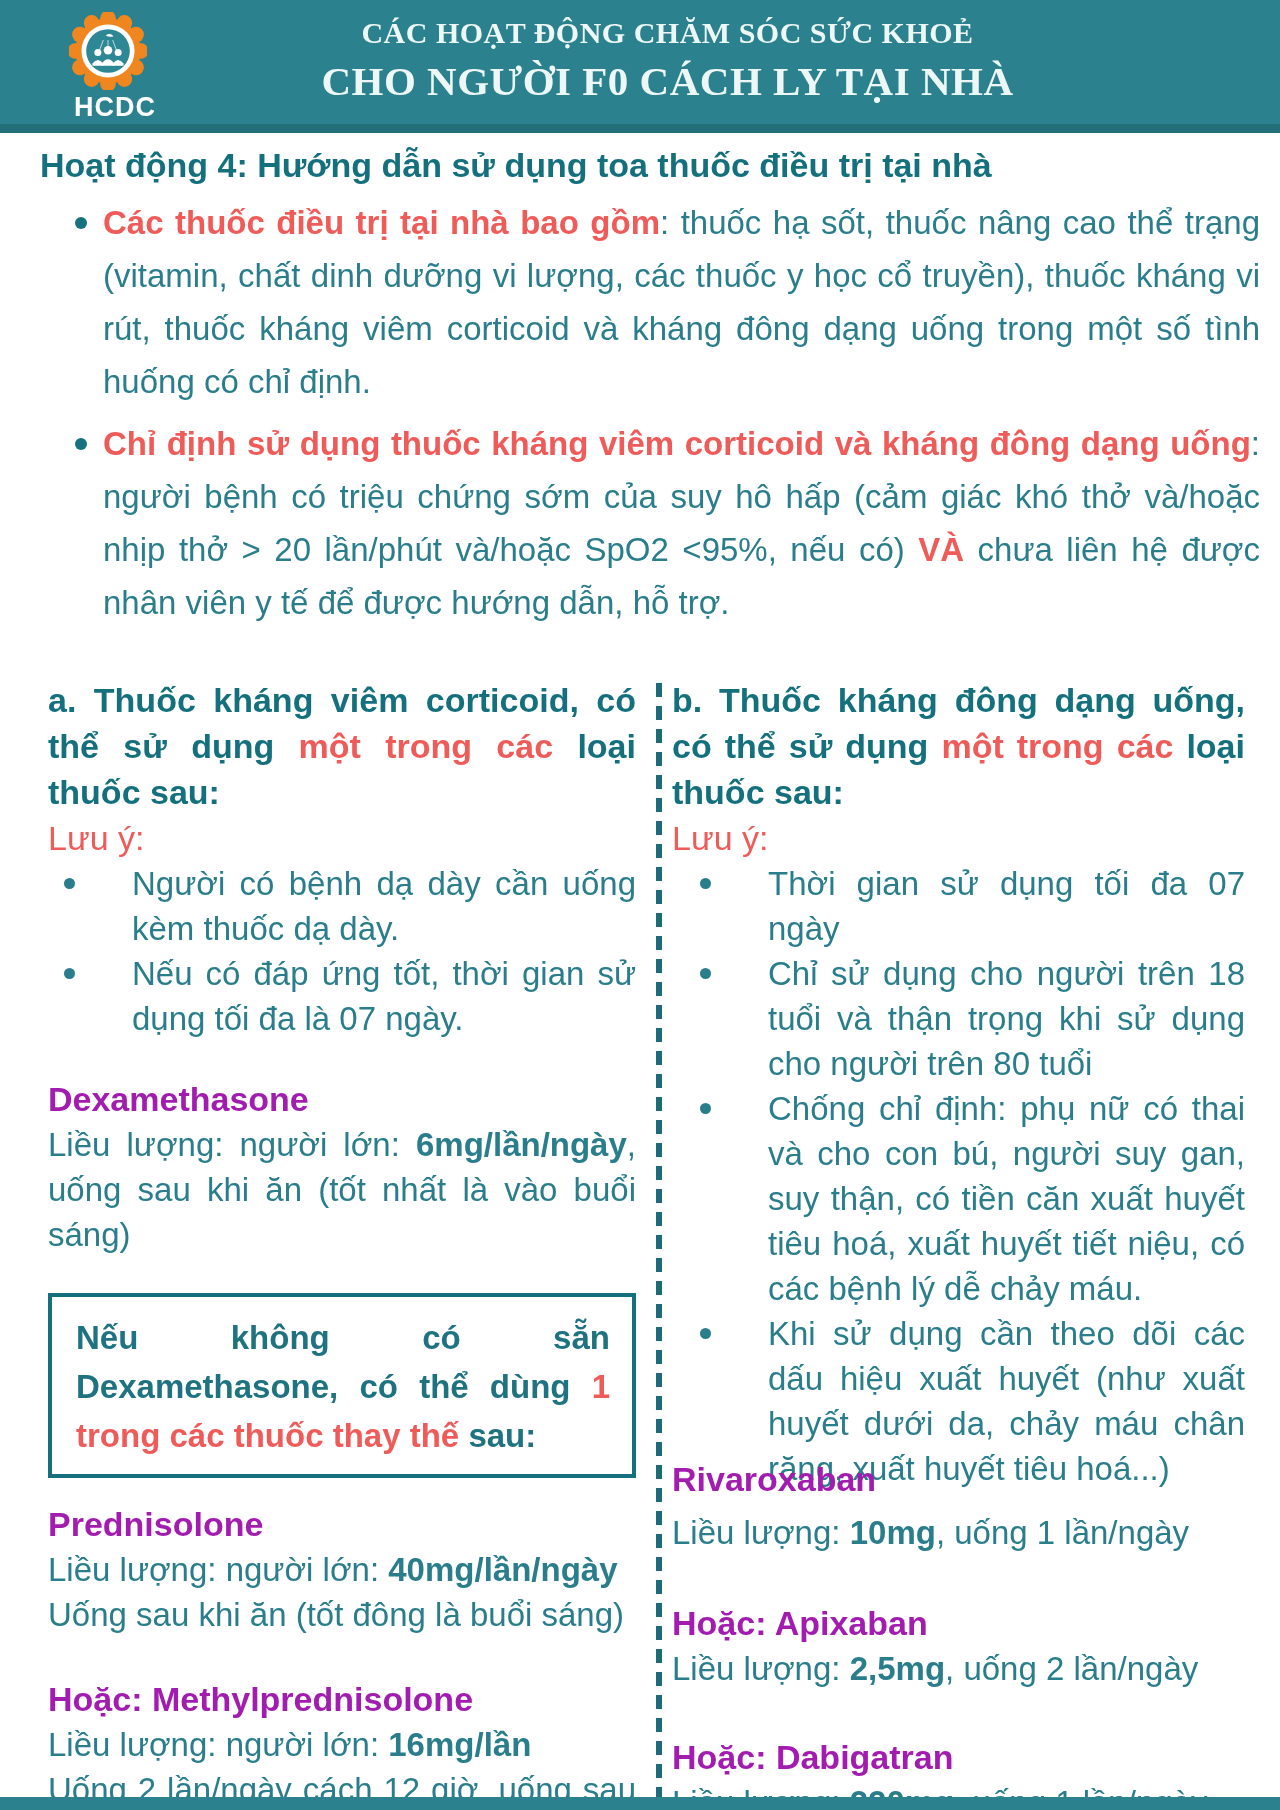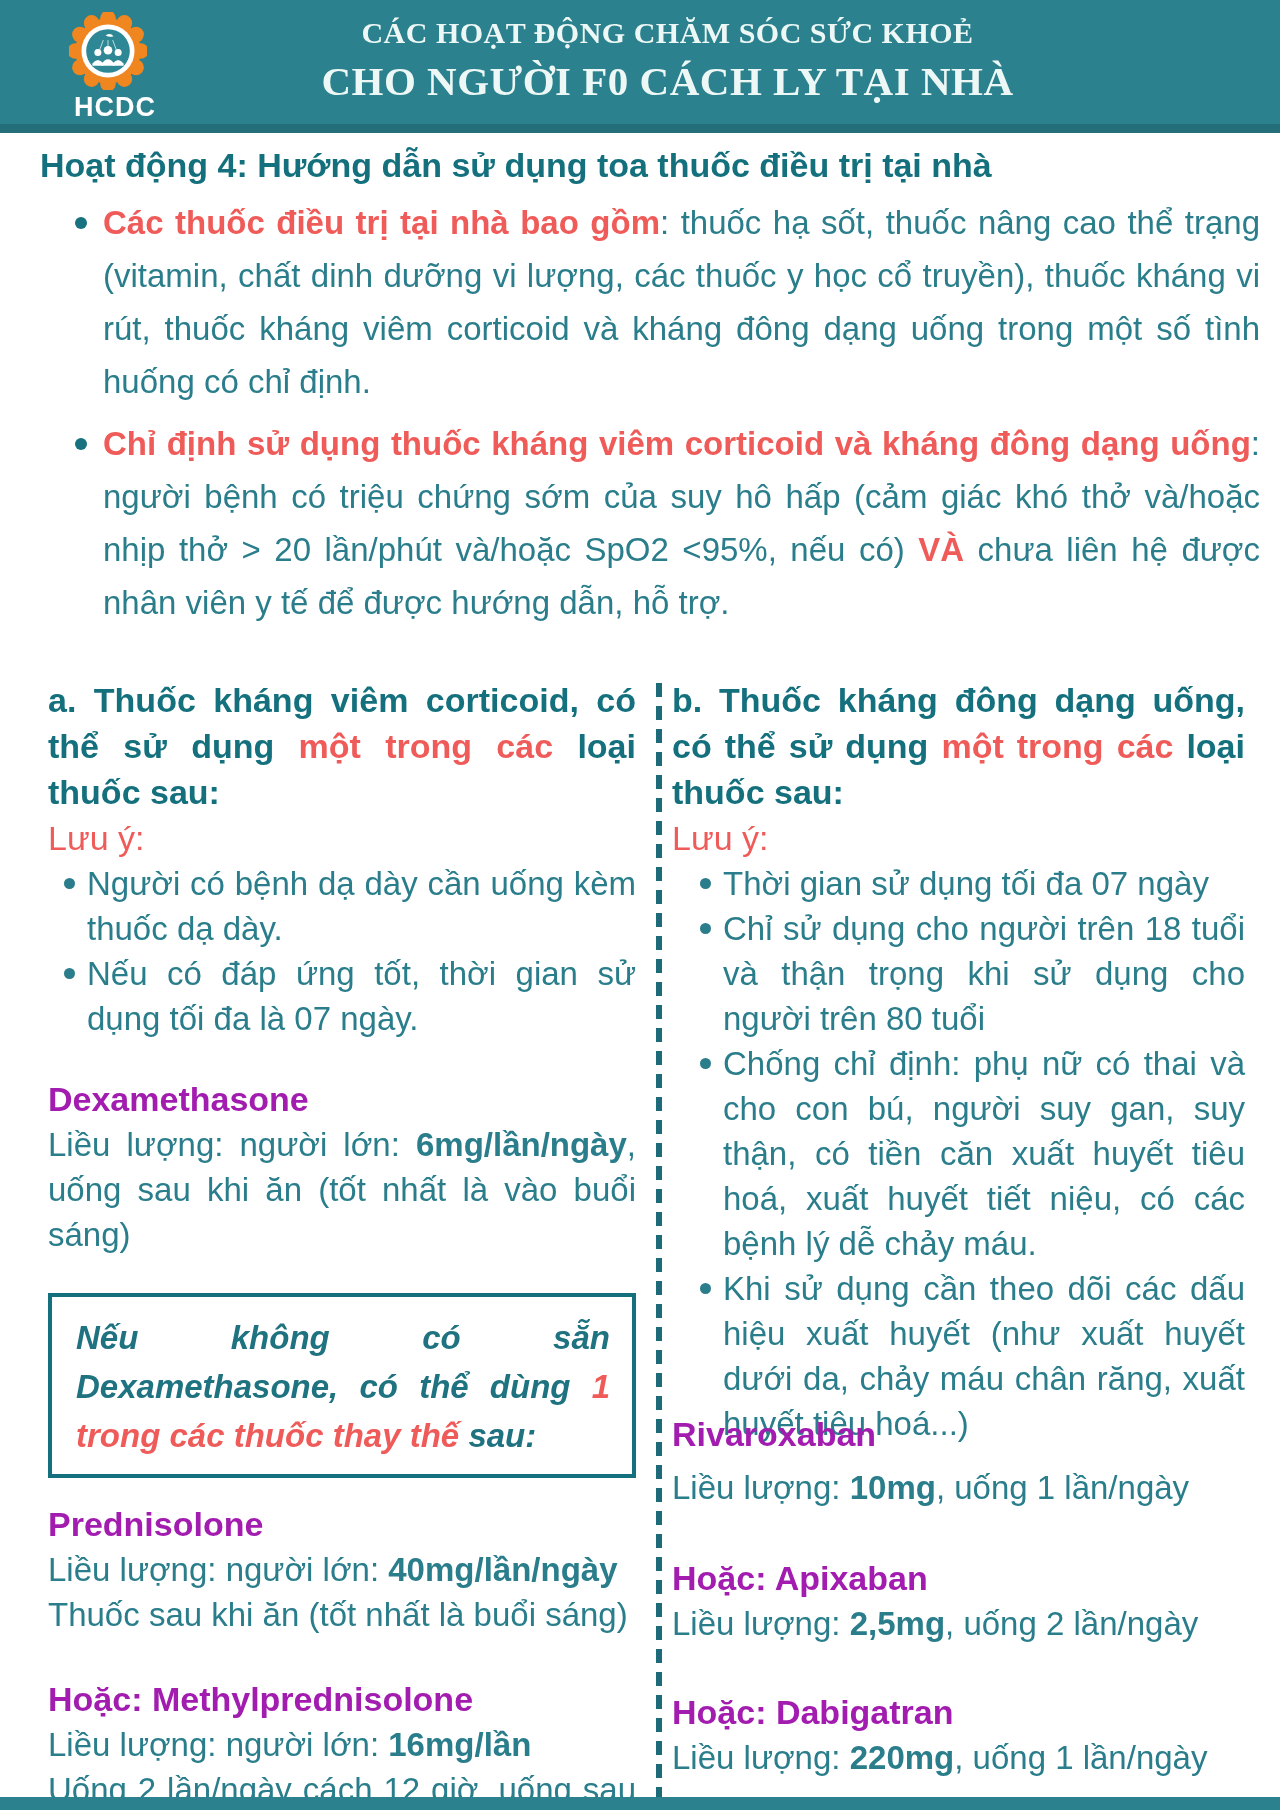--- a/index.html
+++ b/index.html
@@ -50,36 +50,36 @@
     background:repeating-linear-gradient(to bottom, #1D6B78 0 14px, transparent 14px 23px);
   }
   .col-a { width:588px; }
   .col-b { width:573px; margin-left:auto; }
   .colhead {
     color:#15707E; font-size:34px; font-weight:bold; line-height:46px;
     text-align:justify;
   }
   .colhead .red { color:#EF5B59; }
   .luuy { color:#EF5B59; font-weight:normal; font-size:34px; line-height:46px; }
-  .cb { display:flex; }
+  .cb { display:flex;gap:45px; }
   .cb .dot {
     flex:none; width:11px; height:11px; border-radius:50%;
     background:#2A7D8B; margin:17px 12px 0 16px;
   }
   .col-b .cb .dot { margin-left:28px; }
   .cb .ctext {
     flex:1; text-align:justify; font-size:33px; line-height:45px; color:#2A7D8B;
   }
   .drug { color:#a21caf; font-weight:bold; font-size:34px; line-height:45px; }
   .dose { font-size:33px; line-height:45px; color:#2A7D8B; text-align:justify; }
   .dose .b { font-weight:bold; }
   .mt-drug-a { margin-top:36px; }
   .note-box {
     margin-top:36px; border:4px solid #15707E; padding:16px 22px 14px 24px;
-    font-size:33px; line-height:49px; font-weight:bold; font-style:italic;
+    font-size:33px; line-height:49px; font-weight:bold; 
     color:#1F7280; text-align:justify;
   }
   .note-box .red { color:#EF5B59; }
   .mt-pred { margin-top:24px; }
   .mt-methyl { margin-top:40px; }
   .drug-riva { margin-top:-34px; position:relative; z-index:2; }
   .mt-dose-riva { margin-top:8px; }
   .mt-apix { margin-top:46px; }
   .mt-dabi { margin-top:44px; }
 
@@ -165,21 +165,21 @@
         <div class="ctext">Nếu có đáp ứng tốt, thời gian sử dụng tối đa là 07 ngày.</div>
       </div>
 
       <div class="drug mt-drug-a">Dexamethasone</div>
       <div class="dose"><span>Liều lượng: người lớn: </span><span class="b">6mg/lần/ngày</span><span>, uống sau khi ăn (tốt nhất là vào buổi sáng)</span></div>
 
       <div class="note-box"><span>Nếu không có sẵn Dexamethasone, có thể dùng </span><span class="red">1 trong các thuốc thay thế</span><span> sau:</span></div>
 
       <div class="drug mt-pred">Prednisolone</div>
       <div class="dose"><span>Liều lượng: người lớn: </span><span class="b">40mg/lần/ngày</span></div>
-      <div class="dose">Thuốc sau khi ăn (tốt nhất là buổi sáng)</div>
+      <div class="dose">Uống sau khi ăn (tốt đông là buổi sáng)</div>
 
       <div class="drug mt-methyl">Hoặc: Methylprednisolone</div>
       <div class="dose"><span>Liều lượng: người lớn: </span><span class="b">16mg/lần</span></div>
       <div class="dose">Uống 2 lần/ngày cách 12 giờ, uống sau khi ăn (buổi sáng và buổi tối)</div>
     </div>
 
     <div class="col-b">
       <div class="colhead"><span>b. Thuốc kháng đông dạng uống, có thể sử dụng </span><span class="red">một trong các</span><span> loại thuốc sau:</span></div>
       <div class="luuy">Lưu ý:</div>
 

